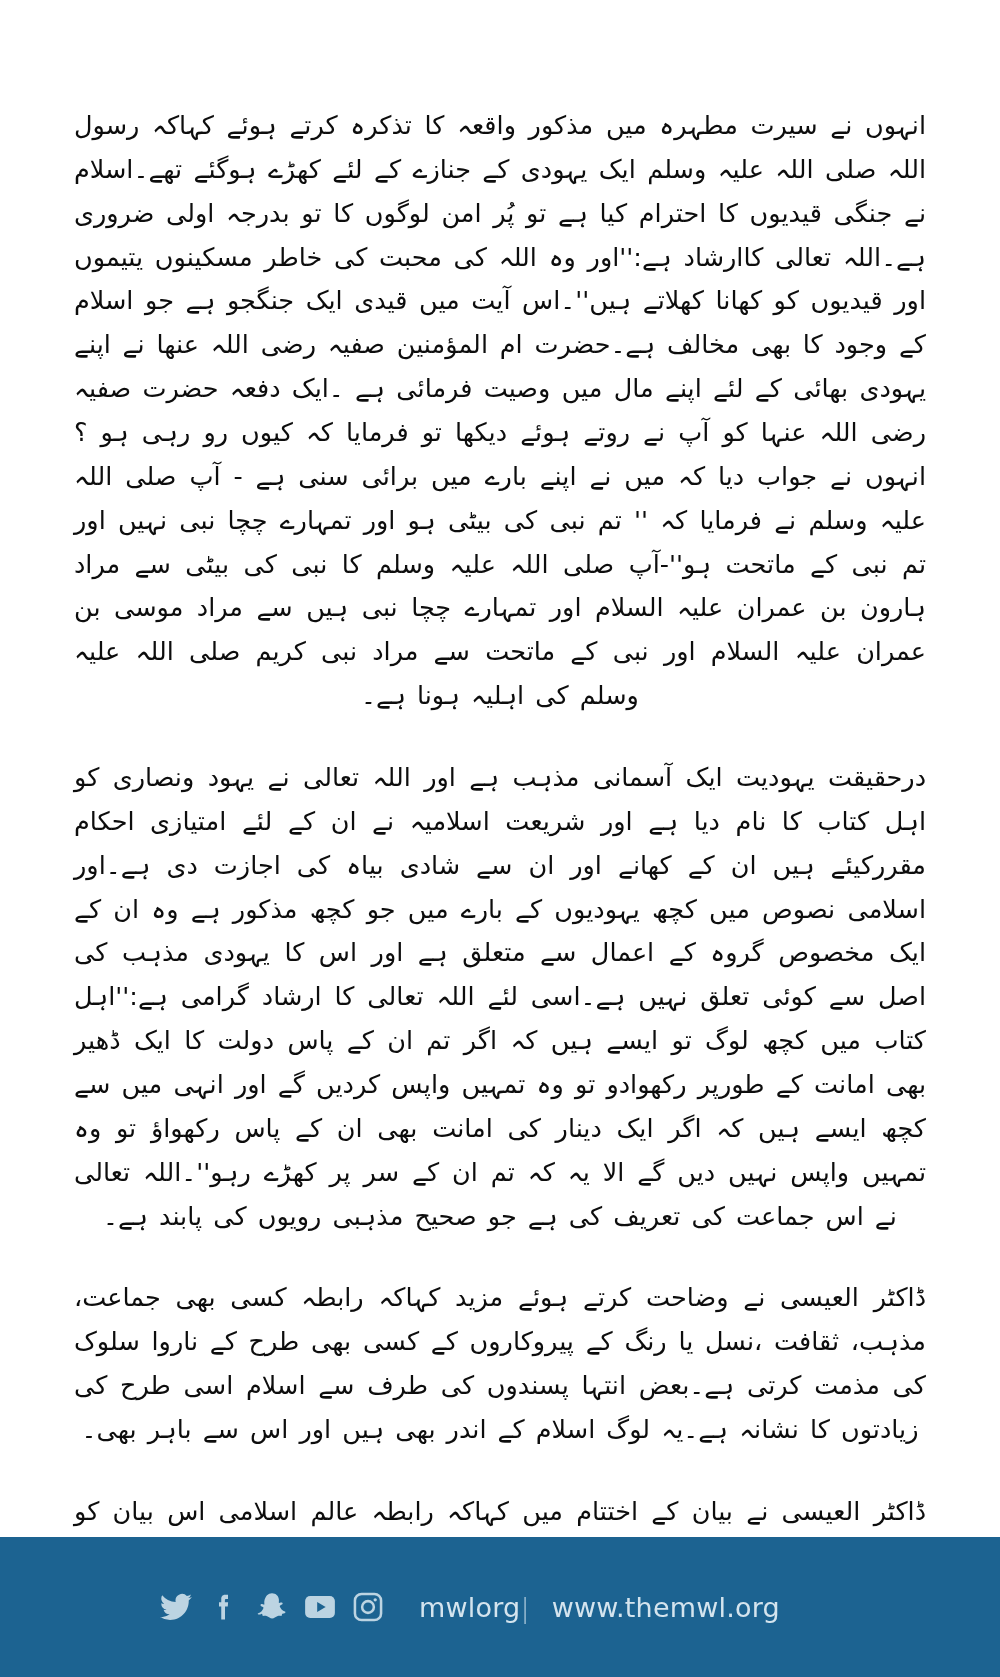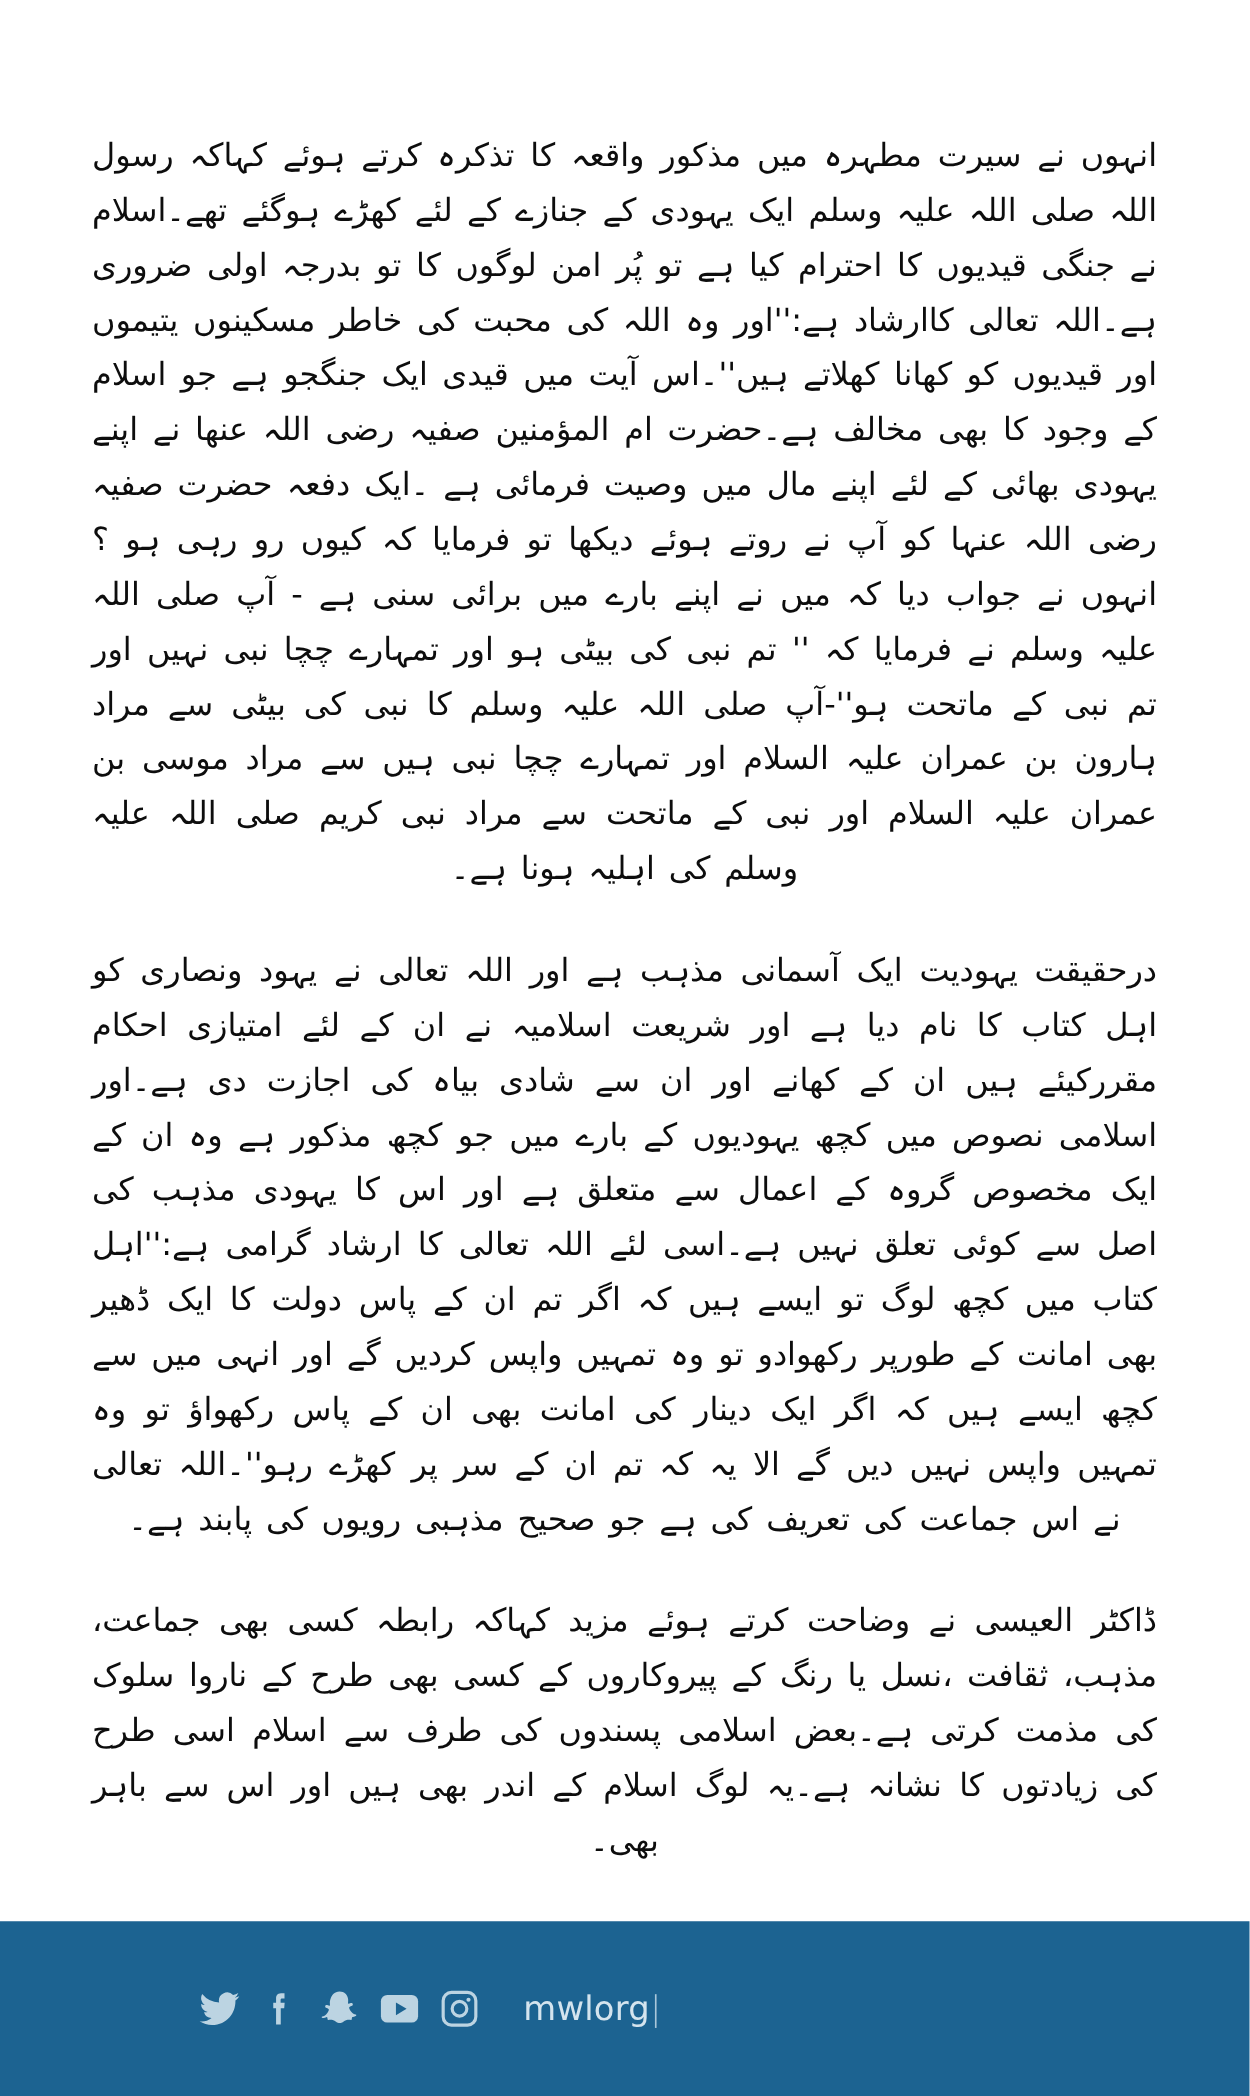--- a/index.html
+++ b/index.html
@@ -113,21 +113,21 @@
 <body>
 
 <div class="page">
 
   <div class="content-area">
 
     <p class="paragraph">انہوں نے سیرت مطہرہ میں مذکور واقعہ کا تذکرہ کرتے ہوئے کہاکہ رسول اللہ صلی اللہ علیہ وسلم ایک یہودی کے جنازے کے لئے کھڑے ہوگئے تھے۔اسلام نے جنگی قیدیوں کا احترام کیا ہے تو پُر امن لوگوں کا تو بدرجہ اولی ضروری ہے۔اللہ تعالی کاارشاد ہے:''اور وہ اللہ کی محبت کی خاطر مسکینوں یتیموں اور قیدیوں کو کھانا کھلاتے ہیں''۔اس آیت میں قیدی ایک جنگجو ہے جو اسلام کے وجود کا بھی مخالف ہے۔حضرت ام المؤمنین صفیہ رضی اللہ عنھا نے اپنے یہودی بھائی کے لئے اپنے مال میں وصیت فرمائی ہے ۔ایک دفعہ حضرت صفیہ رضی اللہ عنہا کو آپ نے روتے ہوئے دیکھا تو فرمایا کہ کیوں رو رہی ہو ؟ انہوں نے جواب دیا کہ میں نے اپنے بارے میں برائی سنی ہے - آپ صلی اللہ علیہ وسلم نے فرمایا کہ '' تم نبی کی بیٹی ہو اور تمہارے چچا نبی نہیں اور تم نبی کے ماتحت ہو''-آپ صلی اللہ علیہ وسلم کا نبی کی بیٹی سے مراد ہارون بن عمران علیہ السلام اور تمہارے چچا نبی ہیں سے مراد موسی بن عمران علیہ السلام اور نبی کے ماتحت سے مراد نبی کریم صلی اللہ علیہ وسلم کی اہلیہ ہونا ہے۔</p>
 
     <p class="paragraph">درحقیقت یہودیت ایک آسمانی مذہب ہے اور اللہ تعالی نے یہود ونصاری کو اہل کتاب کا نام دیا ہے اور شریعت اسلامیہ نے ان کے لئے امتیازی احکام مقررکیئے ہیں ان کے کھانے اور ان سے شادی بیاہ کی اجازت دی ہے۔اور اسلامی نصوص میں کچھ یہودیوں کے بارے میں جو کچھ مذکور ہے وہ ان کے ایک مخصوص گروہ کے اعمال سے متعلق ہے اور اس کا یہودی مذہب کی اصل سے کوئی تعلق نہیں ہے۔اسی لئے اللہ تعالی کا ارشاد گرامی ہے:''اہل کتاب میں کچھ لوگ تو ایسے ہیں کہ اگر تم ان کے پاس دولت کا ایک ڈھیر بھی امانت کے طورپر رکھوادو تو وہ تمہیں واپس کردیں گے اور انہی میں سے کچھ ایسے ہیں کہ اگر ایک دینار کی امانت بھی ان کے پاس رکھواؤ تو وہ تمہیں واپس نہیں دیں گے الا یہ کہ تم ان کے سر پر کھڑے رہو''۔اللہ تعالی نے اس جماعت کی تعریف کی ہے جو صحیح مذہبی رویوں کی پابند ہے۔</p>
 
-    <p class="paragraph">ڈاکٹر العیسی نے وضاحت کرتے ہوئے مزید کہاکہ رابطہ کسی بھی جماعت، مذہب، ثقافت ،نسل یا رنگ کے پیروکاروں کے کسی بھی طرح کے ناروا سلوک کی مذمت کرتی ہے۔بعض اسلامی پسندوں کی طرف سے اسلام اسی طرح کی زیادتوں کا نشانہ ہے۔یہ لوگ اسلام کے اندر بھی ہیں اور اس سے باہر بھی۔</p>
+    <p class="paragraph">ڈاکٹر العیسی نے وضاحت کرتے ہوئے مزید کہاکہ رابطہ کسی بھی جماعت، مذہب، ثقافت ،نسل یا رنگ کے پیروکاروں کے کسی بھی طرح کے ناروا سلوک کی مذمت کرتی ہے۔بعض انتہا پسندوں کی طرف سے اسلام اسی طرح کی زیادتوں کا نشانہ ہے۔یہ لوگ اسلام کے اندر بھی ہیں اور اس سے باہر بھی۔</p>
 
     <p class="paragraph">ڈاکٹر العیسی نے بیان کے اختتام میں کہاکہ رابطہ عالم اسلامی اس بیان کو اپنے تمام ادارہ جات کے ترجمان کے طورپر جاری کررہی ہے اس تاکید کے ساتھ کہ رابطہ کے تمام بیانات اس پر واجب حق اور انصاف کی وضاحت کے علاوہ کسی دیگر پیرائے میں نہیں ہوتے ۔</p>
 
   </div>
 
   <div class="footer">
     <div class="footer-inner">
 
       <div class="social-row">
 
@@ -162,18 +162,19 @@
             <circle cx="12" cy="12" r="4.4" fill="none" stroke="#bcd4e2" stroke-width="1.9"></circle>
             <circle cx="17.4" cy="6.6" r="1.25"></circle>
           </svg>
         </span>
 
       </div>
 
       <div class="footer-text">
         <span class="footer-handle">mwlorg</span>
         <span class="footer-sep">|</span>
+        <span class="footer-url">www.themwl.org</span>
       </div>
 
     </div>
   </div>
 
 </div>
 
 </body></html>

